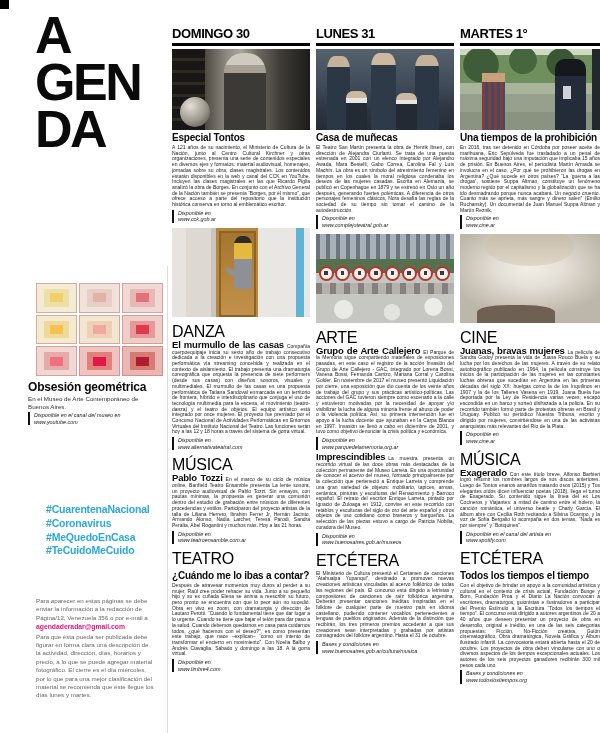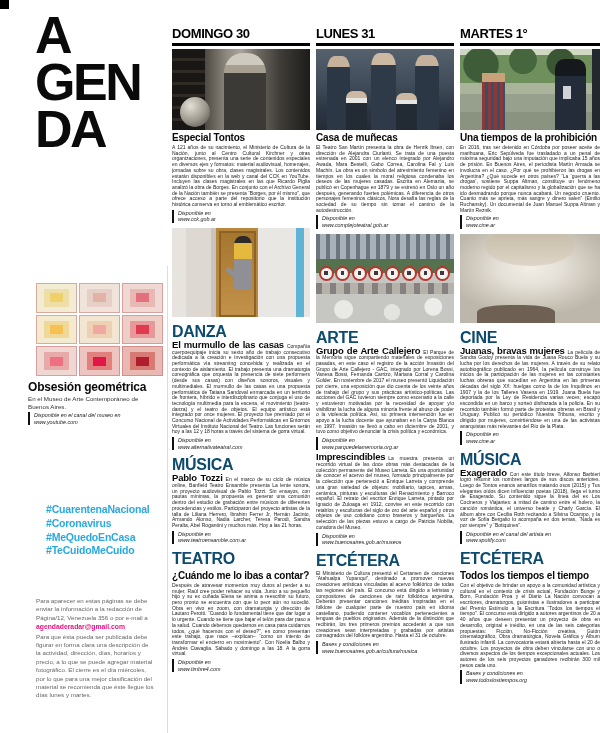--- a/index.html
+++ b/index.html
@@ -38,21 +38,21 @@
   .col-1{left:172px;width:138px;}
   .col-2{left:316px;width:138px;}
   .col-3{left:460px;width:140px;}
   .day{margin:0 0 2px;font-size:13px;font-weight:bold;letter-spacing:-.4px;color:#000;}
   .day-rule{height:3px;background:#000;margin-bottom:3px;}
 
   .a-title{margin:3px 0 1.5px;font-size:10px;line-height:10.5px;font-weight:bold;
            letter-spacing:-.2px;color:#0a0a0a;}
   .body{margin:0;font-size:5px;line-height:5.7px;text-align:justify;color:#222;}
   .runin{font-size:9.5px;font-weight:bold;letter-spacing:-.2px;margin-right:3px;color:#0a0a0a;}
-  .sec{margin:6px 0 1px;font-size:16px;font-weight:bold;color:#0c4a6e;letter-spacing:-.3px;}
+  .sec{margin:6px 0 1px;font-size:16px;font-weight:normal;color:#000000;letter-spacing:-.3px;}
   article{margin-bottom:4px;}
   article .avail{margin:2px 0 0;}
 
   
   .photo{position:relative;width:100%;overflow:hidden;margin-bottom:2px;}
   .photo i{position:absolute;display:block;}
   .ph-lead{height:81px;}
   .ph-mid{height:89px;margin-top:5px;}
 
   .ph-borges{background:linear-gradient(90deg,#151413 0%,#27241f 15%,#5e5a52 28%,#8f8b82 40%,

